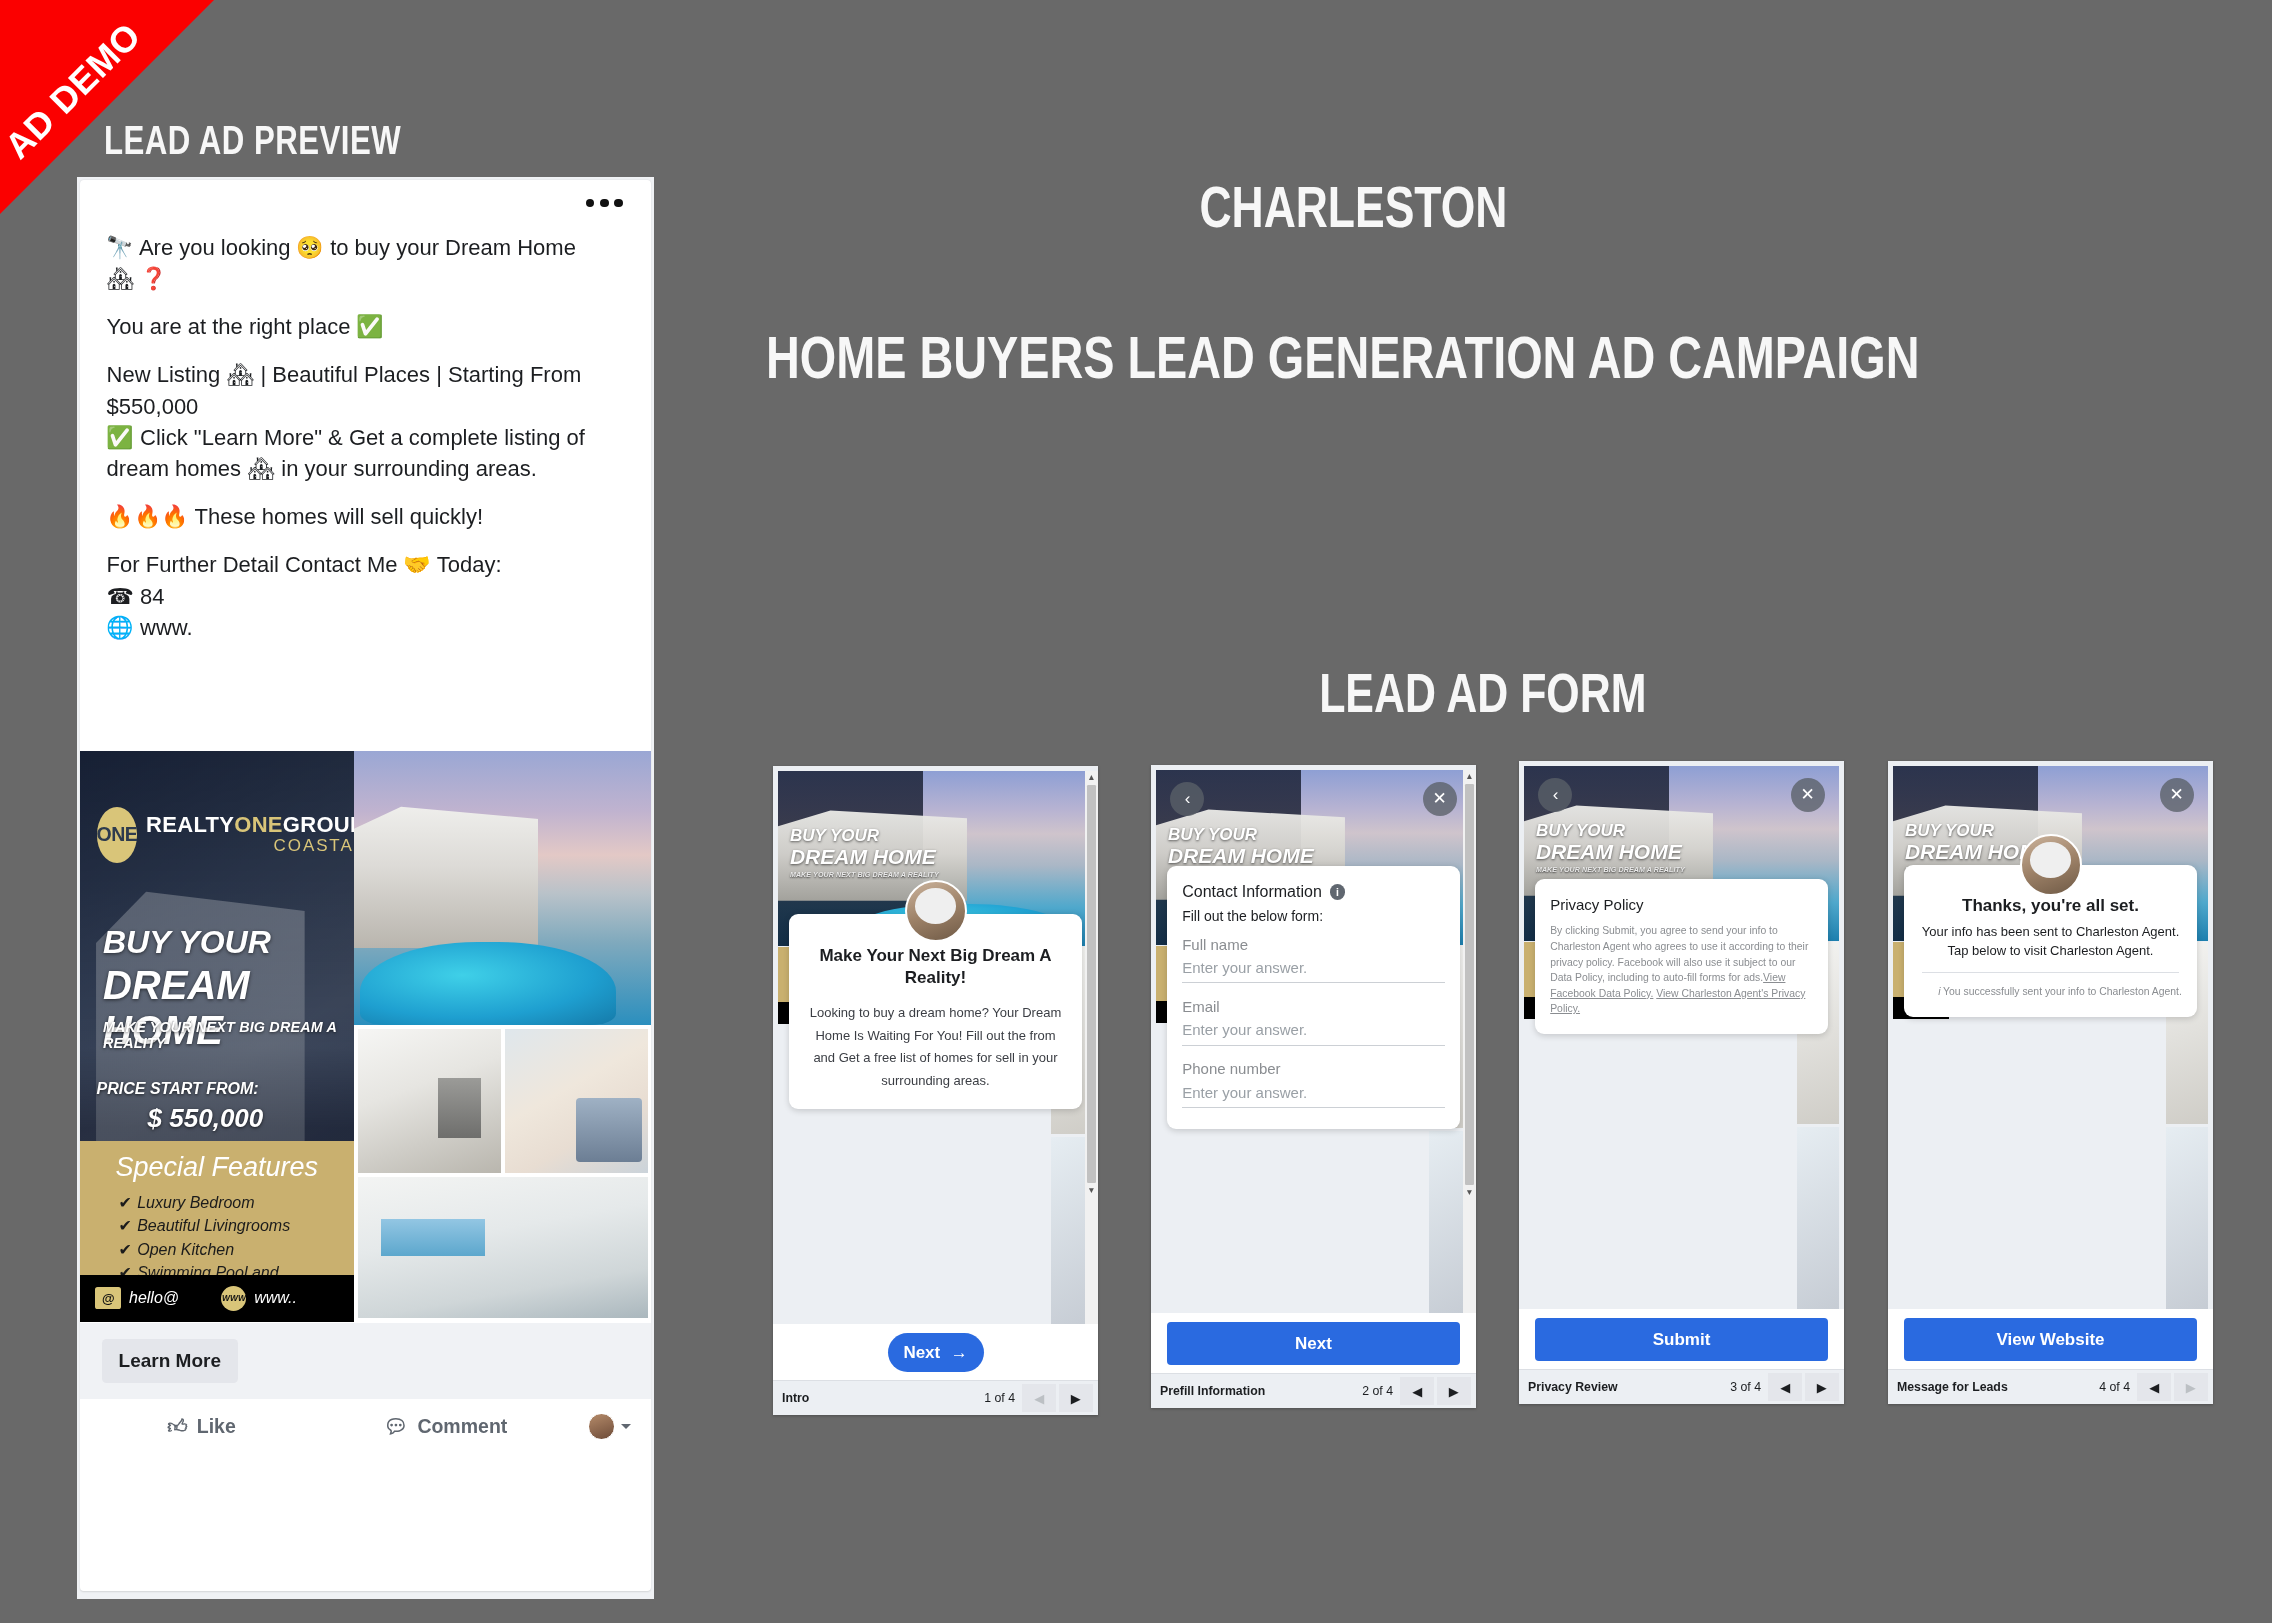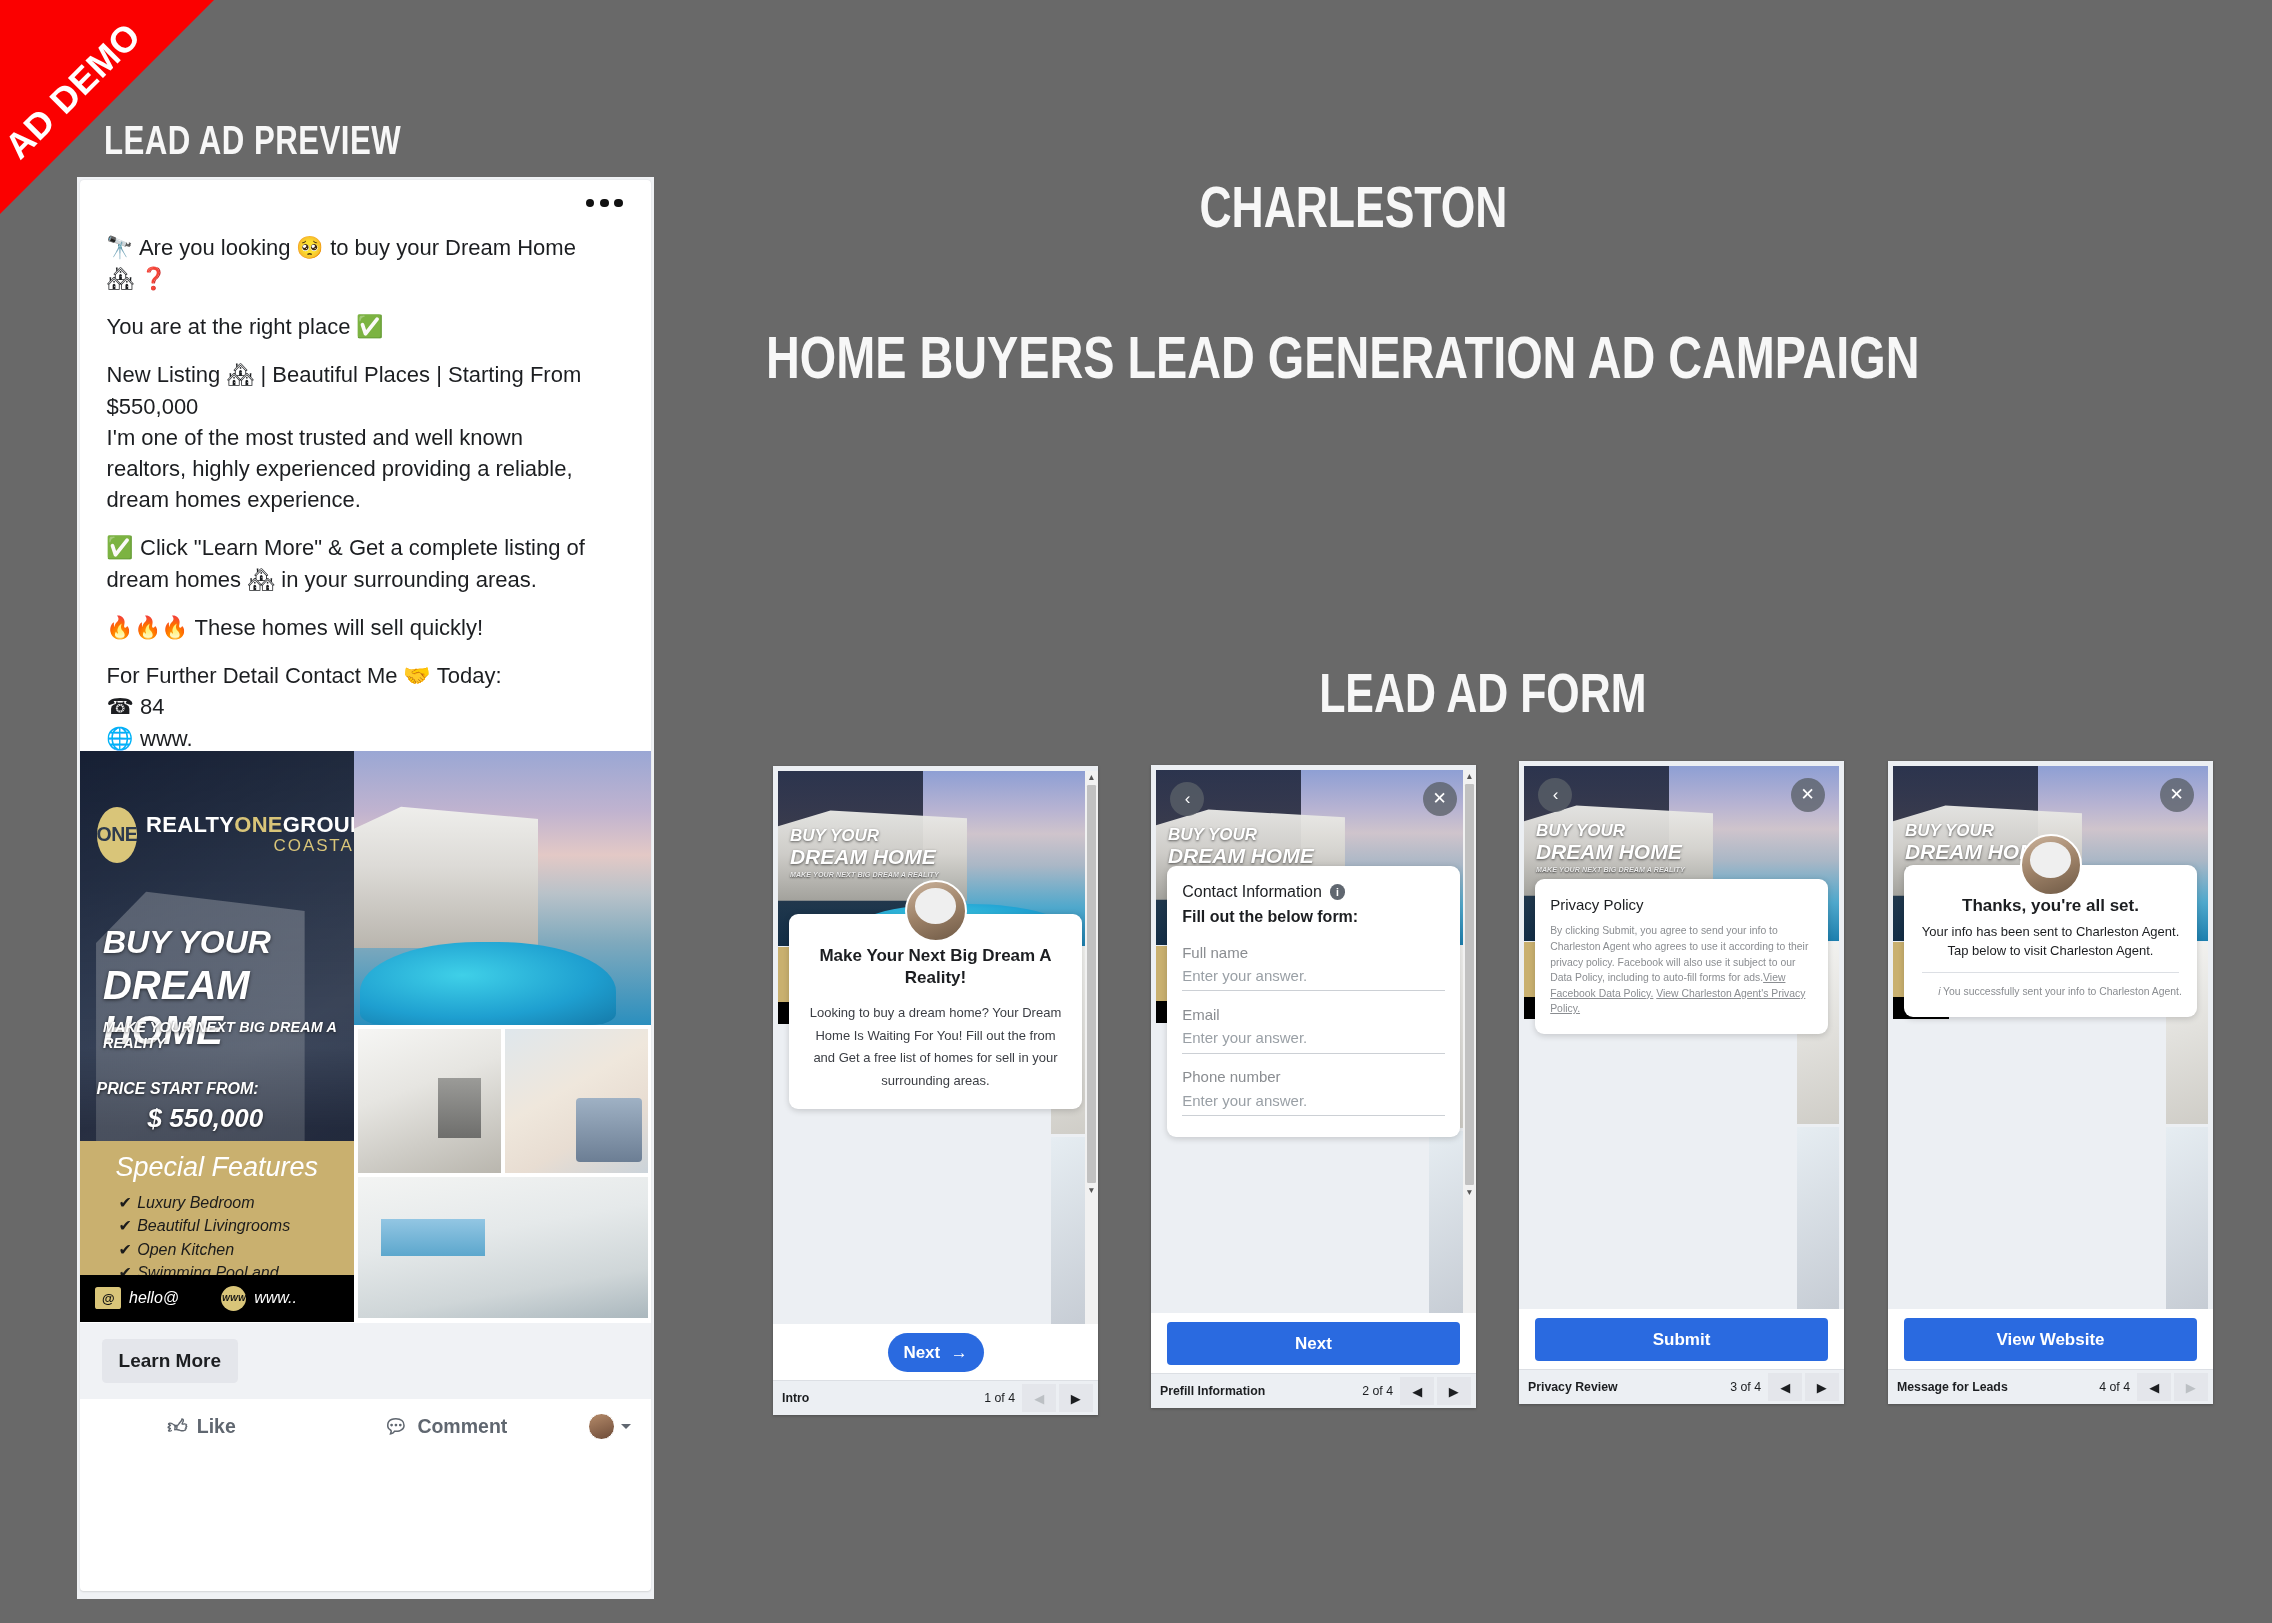--- a/index.html
+++ b/index.html
@@ -366,21 +366,21 @@
     display: flex; align-items: center; gap: 7.8px; margin-bottom: 6.5px;
   }
   .sheet-title {
     font-size: 16px; color: #1c1e21; font-weight: normal;
   }
   .info-badge {
     width: 15.6px; height: 15.6px; border-radius: 50%; background: #606770;
     color: #fff; font-size: 10.4px; font-weight: bold;
     display: flex; align-items: center; justify-content: center;
   }
-  .sheet-sub { font-size: 16px; color: #1c1e21; font-weight: bold; margin-bottom: 18px; }
+  .sheet-sub { font-size: 14px; color: #1c1e21; font-weight: normal; margin-bottom: 12px; }
 
   .field { margin-bottom: 14.3px; }
   .field-label { font-size: 15px; color: #8a8d91; margin-bottom: 3.9px; }
   .field-input {
     width: 100%; border: none; border-bottom: 0.6px solid #ccd0d5;
     font-size: 15px; color: #9aa0a6; padding: 2.6px 0 6.5px 0;
     font-family: "Liberation Sans", sans-serif; background: transparent;
     outline: none;
   }
   .field-input::placeholder { color: #9aa0a6; }
@@ -454,21 +454,20 @@
     <div id="post-menu-dots">
       <i></i>
         <i></i>
         <i></i>
     </div>
 
     <div id="post-text">
       <p>🔭 Are you looking 🥺 to buy your Dream Home 🏘 ❓</p>
       <p>You are at the right place ✅</p>
       <p style="margin-bottom:0;">New Listing 🏘 | Beautiful Places | Starting From $550,000</p>
-      <p>I'm one of the most trusted and well known realtors, highly experienced providing a reliable, dream homes experience.</p>
       <p>✅ Click "Learn More" &amp; Get a complete listing of dream homes 🏘 in your surrounding areas.</p>
       <p>🔥🔥🔥 These homes will sell quickly!</p>
       <p class="contact-lines">For Further Detail Contact Me 🤝 Today:</p>
       <p class="contact-lines">☎ 84</p>
       <p class="contact-lines">🌐 www.</p>
     </div>
 
     <div id="creative">
       <div id="creative-left">
         <div class="brand-row">

